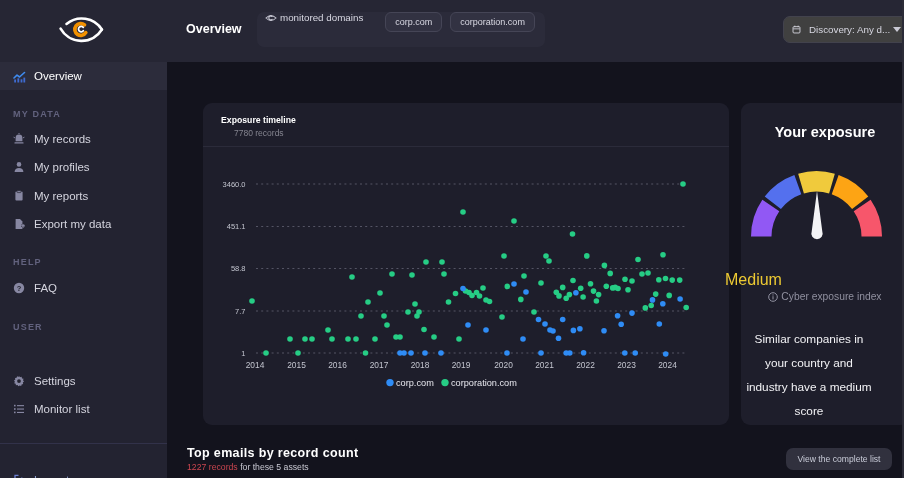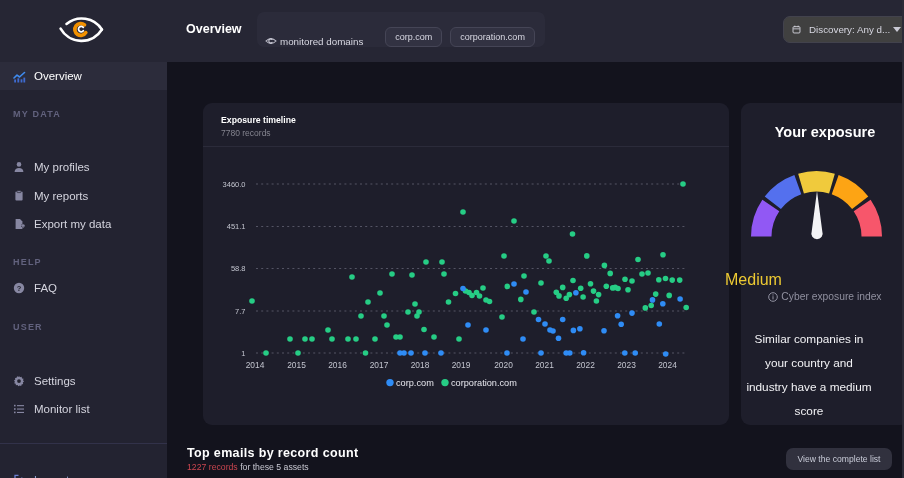--- a/index.html
+++ b/index.html
@@ -18,21 +18,21 @@
 </style></head>
 <body>
 <div id="topbar">
   <svg width="48" height="34" viewBox="0 0 48 34" style="position:absolute;left:57px;top:12px">
       <path d="M9.5 11.9 A 24 24 0 0 1 44.9 17.5" stroke="#fff" stroke-width="2.6" fill="none" stroke-linecap="round"></path>
       <path d="M3.6 16.7 A 24 24 0 0 0 44.9 17.5" stroke="#fff" stroke-width="2.6" fill="none" stroke-linecap="round"></path>
       <path d="M27.5 12.9 A 5.9 5.9 0 1 0 28.8 20.6" stroke="#f29100" stroke-width="3.7" fill="none" stroke-linecap="round"></path>
       <path d="M26.3 15.4 A 2.7 2.7 0 1 0 26.3 18.8" stroke="#fff" stroke-width="1.8" fill="none" stroke-linecap="round"></path>
     </svg>
   <div style="position:absolute;left:186px;top:22px;font-size:12.5px;font-weight:bold;color:#fff">Overview</div>
-  <div style="position:absolute;left:257px;top:12px;width:288px;height:35px;background:#2b2b3a;border-radius:7px;display:flex;align-items:flex-end;padding-left:8px">
+  <div style="position:absolute;left:257px;top:12px;width:288px;height:35px;background:#2b2b3a;border-radius:7px;display:flex;align-items:flex-start;padding-left:8px">
     <svg width="12" height="12" viewBox="0 0 13 13" style="flex:0 0 auto">
         <path d="M1 6.5 Q6.5 1.4 12 6.5 Q6.5 11.6 1 6.5 Z" stroke="#c6c6d2" stroke-width="1.1" fill="none"></path>
         <path d="M7.6 4.9 A 2.1 2.1 0 1 0 7.7 8.0" stroke="#c6c6d2" stroke-width="1.2" fill="none" stroke-linecap="round"></path>
       </svg>
       <span style="font-size:9.8px;color:#d8d8e2;margin-left:3px">monitored domains</span>
     <span class="chip" style="margin-left:22px">corp.com</span>
       <span class="chip">corporation.com</span>
   </div>
   <div style="position:absolute;left:783px;top:16px;width:127px;height:27px;background:#404040;border:1px solid #42424d;border-radius:7px;display:flex;align-items:center;padding:0 8px">
     <svg width="9" height="9" viewBox="0 0 14 14" style="flex:0 0 auto">
@@ -50,20 +50,30 @@
         <svg width="13" height="13" viewBox="0 0 13 13">
           <path d="M1 8 L4 5.2 L6.5 7 L11.5 2.5" stroke="#3f8cf0" stroke-width="1.6" fill="none" stroke-linecap="round" stroke-linejoin="round"></path>
           <rect x="1.2" y="9.5" width="1.8" height="3" fill="#3f6bd0"></rect>
           <rect x="4.4" y="8.3" width="1.8" height="4.2" fill="#3f6bd0"></rect>
           <rect x="7.6" y="9.3" width="1.8" height="3.2" fill="#3f6bd0"></rect>
           <rect x="10.4" y="7.6" width="1.8" height="4.9" fill="#3f6bd0"></rect>
         </svg>
       </span>
     <span style="color:#fff;font-size:11.5px">Overview</span>
   </div>
+  <div class="srow" style="top:63px">
+      <span class="sic">
+        <svg width="12" height="12" viewBox="0 0 12 12">
+          <path d="M6 1.6 A3.4 3.4 0 0 1 9.4 5 L9.4 8.2 L2.6 8.2 L2.6 5 A3.4 3.4 0 0 1 6 1.6 Z" fill="#8787a2"></path>
+          <rect x="1.4" y="9.2" width="9.2" height="1.3" rx="0.6" fill="#8787a2"></rect>
+          <path d="M0.6 4.2 L1.9 4.8 M11.4 4.2 L10.1 4.8 M6 0 L6 1" stroke="#8787a2" stroke-width="1"></path>
+        </svg>
+      </span>
+      <span style="color:#d4d4de;font-weight:400;font-size:11.5px">My records</span>
+    </div>
     <div class="srow" style="top:120px">
       <span class="sic">
         <svg width="12" height="12" viewBox="0 0 12 12">
           <rect x="2.4" y="1.6" width="7.2" height="9" rx="1" fill="#8787a2"></rect>
           <rect x="4" y="0.6" width="4" height="2" rx="0.7" fill="#8787a2" stroke="#22222f" stroke-width="0.7"></rect>
         </svg>
       </span>
       <span style="color:#d4d4de;font-weight:400;font-size:11.5px">My reports</span>
     </div>
     <div class="srow" style="top:91px">
@@ -127,21 +137,21 @@
           <path d="M4.8 6 L10.6 6 M8.4 3.6 L10.8 6 L8.4 8.4" stroke="#6b7fd0" stroke-width="1.3" fill="none"></path>
         </svg>
       </span>
       <span style="color:#8b9ccc;font-weight:400;font-size:11.5px">Logout</span>
     </div>
   <div style="position:absolute;left:0;top:381px;width:167px;border-top:1px solid #32324a"></div>
 </div>
 
 <div class="card" style="left:187px;top:103px;width:526px;height:322px">
   <div style="position:absolute;left:18px;top:11.5px;font-size:8.7px;font-weight:bold;color:#fff">Exposure timeline</div>
-  <div style="position:absolute;left:18px;top:25px;font-size:8.5px;color:#84848f">7780 records</div>
+  <div style="position:absolute;left:31px;top:25px;font-size:8.5px;color:#84848f">7780 records</div>
   <div style="position:absolute;left:0;top:43px;width:526px;border-top:1px solid #2b2b3a"></div>
 </div>
 
 <svg width="904" height="478" viewBox="0 0 904 478" style="position:absolute;left:0;top:0;pointer-events:none">
   <line x1="256" y1="184" x2="687" y2="184" stroke="#545464" stroke-width="1" stroke-dasharray="2 3.2"></line>
     <line x1="256" y1="226.5" x2="687" y2="226.5" stroke="#545464" stroke-width="1" stroke-dasharray="2 3.2"></line>
     <line x1="256" y1="268.5" x2="687" y2="268.5" stroke="#545464" stroke-width="1" stroke-dasharray="2 3.2"></line>
     <line x1="256" y1="311" x2="687" y2="311" stroke="#545464" stroke-width="1" stroke-dasharray="2 3.2"></line>
     <line x1="256" y1="353" x2="687" y2="353" stroke="#545464" stroke-width="1" stroke-dasharray="2 3.2"></line>
   <text x="245.5" y="186.5" text-anchor="end" font-size="7.5" fill="#c3c5cf">3460.0</text>

